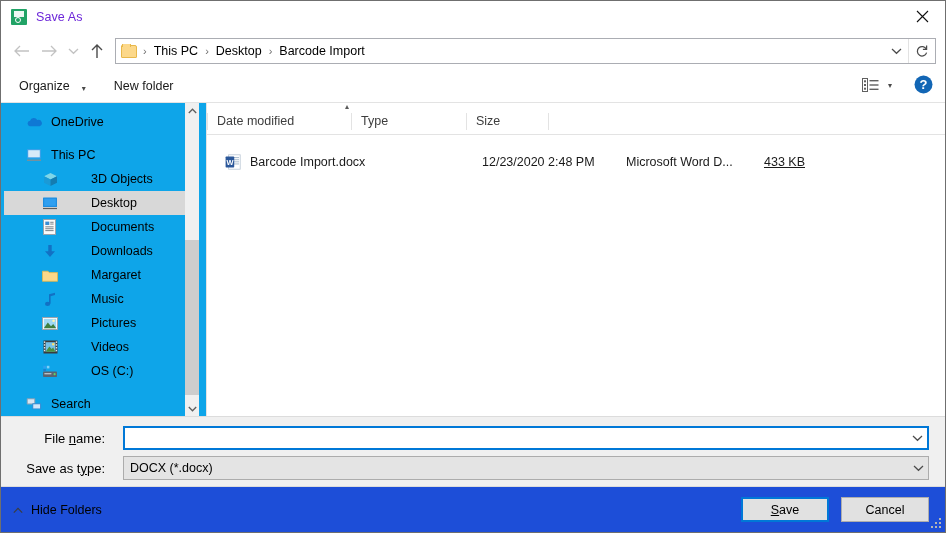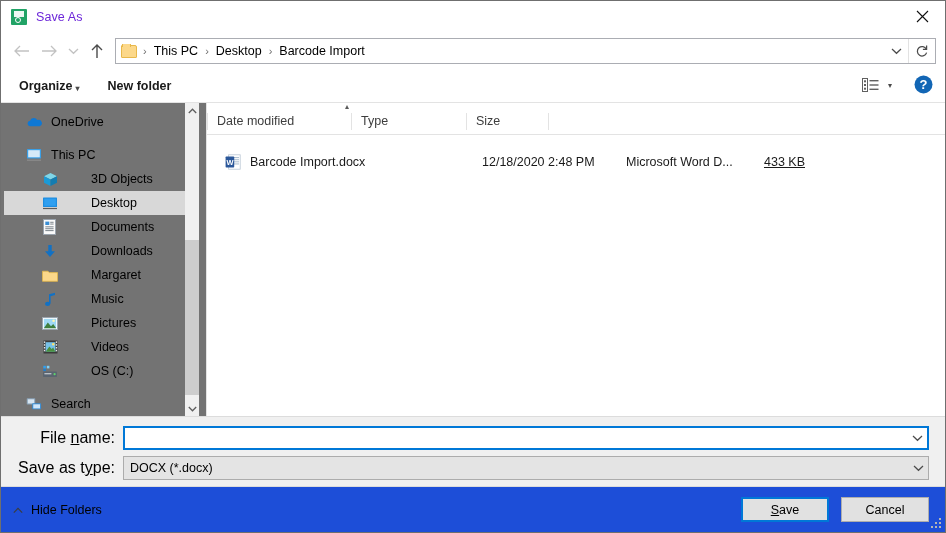--- a/index.html
+++ b/index.html
@@ -158,38 +158,38 @@
     background: #fff;
     display: flex;
     align-items: center;
     padding: 0 12px 0 12px;
     border-bottom: 1px solid #e3e3e3;
   }
   .cmd-item {
     font-size: 12.5px;
     color: #1a1a1a;
     padding: 3px 6px;
-    display: flex; align-items: flex-end; gap: 3px; font-weight: bold;
+    display: flex; align-items: flex-end; gap: 12px;
   }
   .cmd-caret { font-size: 8px; color:#4a4a4a; line-height:1; }
   .cmd-spacer { flex: 1 1 auto; }
   .view-btn { display: flex; align-items: center; gap: 9px; padding: 3px 5px; }
   .help-btn { margin-left: 17px; display:flex; }
 
   
   .body {
     flex: 1 1 auto;
     display: flex;
     min-height: 0;
     background: #fff;
   }
   .sidebar {
     width: 206px;
     flex: 0 0 206px;
-    background: #737373;
+    background: #0ea5e9;
     position: relative;
     border-right: 1px solid #e3e3e3;
     padding-top: 7px;
     overflow: hidden;
   }
   .nav-item {
     height: 24px;
     display: flex;
     align-items: center;
     margin: 0 19px 0 3px;
@@ -292,22 +292,22 @@
   .formrow {
     display: flex;
     align-items: center;
     height: 24px;
     margin-bottom: 6px;
   }
   .formlabel {
     width: 106px;
     flex: 0 0 106px;
     text-align: right;
-    padding-right: 8px;
-    font-size: 16px;
+    padding-right: 18px;
+    font-size: 13px;
     color: #000;
   }
   .combo {
     flex: 1 1 auto;
     height: 24px;
     display: flex;
     align-items: center;
     min-width: 0;
   }
   .combo.focused {
@@ -655,21 +655,21 @@
               <rect x="7.4" y="3.2" width="6.6" height="0.9" fill="#9fb4c8"></rect>
               <rect x="7.4" y="5.3" width="6.6" height="0.9" fill="#9fb4c8"></rect>
               <rect x="7.4" y="7.4" width="6.6" height="0.9" fill="#9fb4c8"></rect>
               <rect x="7.4" y="9.5" width="6.6" height="0.9" fill="#9fb4c8"></rect>
               <rect x="0.6" y="2.6" width="8.6" height="10.8" rx="0.7" fill="#2b579a"></rect>
               <text x="4.9" y="10.6" text-anchor="middle" font-family="Liberation Sans, sans-serif" font-size="7.4" font-weight="bold" fill="#ffffff">W</text>
             </svg>
           </span>
           <span>Barcode Import.docx</span>
         </div>
-        <div class="fdate">12/18/2020 2:48 PM</div>
+        <div class="fdate">12/23/2020 2:48 PM</div>
         <div class="ftype">Microsoft Word D...</div>
         <div class="fsize">433 KB</div>
       </div>
     </div>
   </div>
 
   <div class="formarea">
     <div class="formrow">
       <div class="formlabel"><span>File </span><u class="acc">n</u><span>ame:</span></div>
       <div class="combo focused">

